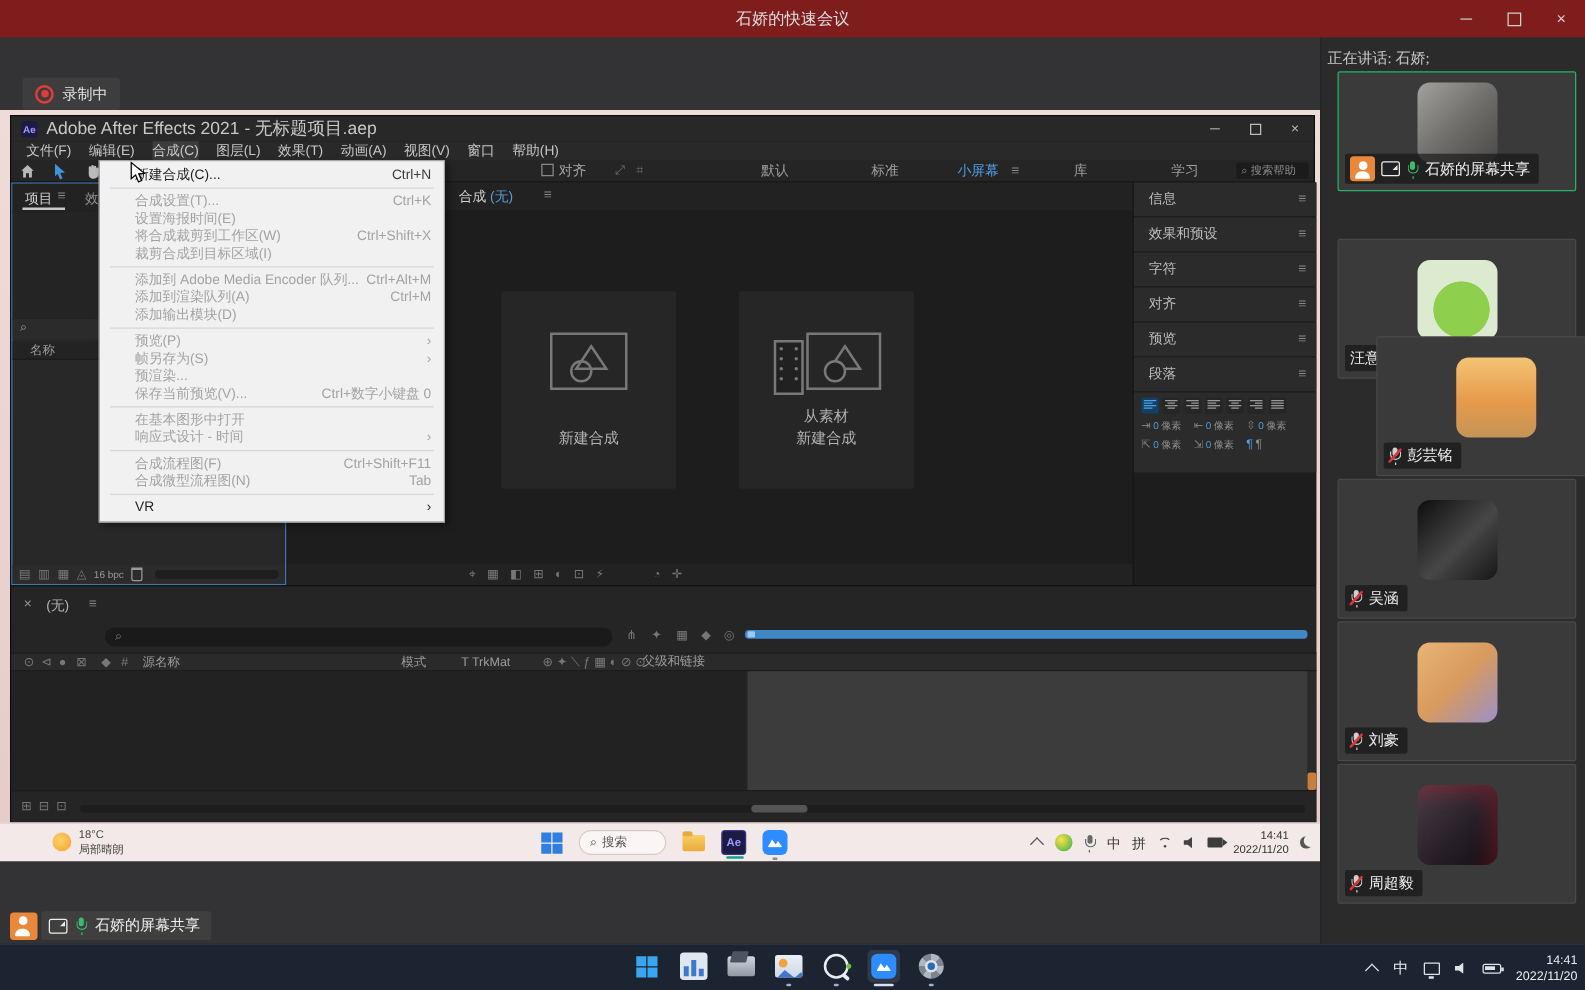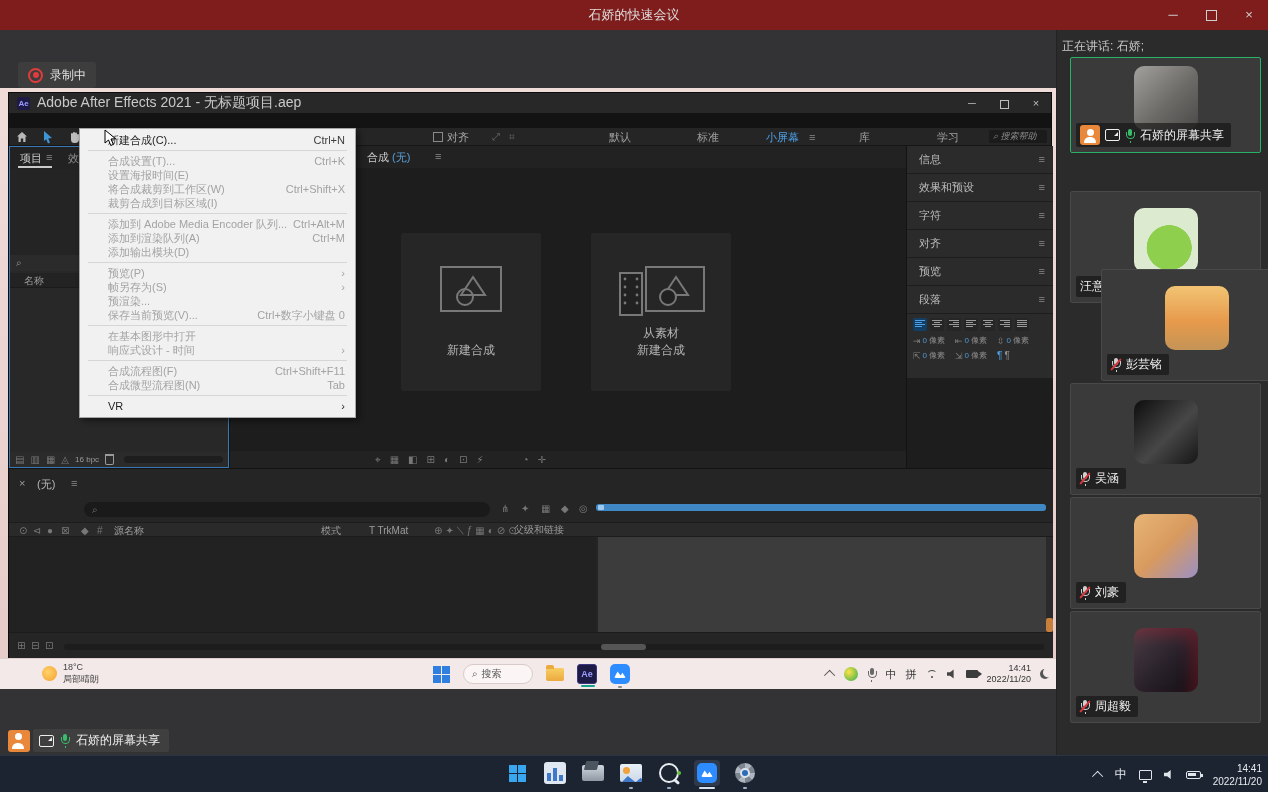--- a/index.html
+++ b/index.html
@@ -6,21 +6,21 @@
   #app{position:relative;width:1268px;height:792px;background:#333336;overflow:hidden;
        font-family:"Liberation Sans","DejaVu Sans",sans-serif;-webkit-font-smoothing:antialiased;}
   
   .titlebar{position:absolute;left:0;top:0;width:1268px;height:30px;background:#7f1d1d;color:#e3e3e3;}
   .t-title{position:absolute;left:0;right:0;top:0;height:30px;line-height:30px;text-align:center;font-size:13px;color:#dedede;}
   .t-ctrls{position:absolute;right:0;top:0;height:30px;display:flex;}
   .tbtn{width:38px;height:30px;line-height:30px;text-align:center;color:#cfcfcf;font-size:13px;cursor:default;}
   .sq{display:inline-block;width:9px;height:9px;border:1px solid #cfcfcf;vertical-align:middle;}
   
   .sidebar{position:absolute;left:1056px;top:30px;width:212px;height:725px;background:#2b2b2b;border-left:1px solid #232323;box-sizing:border-box;}
-  .speaking{position:absolute;left:5px;top:8px;font-size:12px;color:#c9c9c9;white-space:nowrap;}
+  .speaking{position:absolute;left:5px;top:8px;font-size:12px;color:#c9c9c9;white-space:nowrap;font-family:Liberation Serif, serif;}
   .tile{position:absolute;left:13px;width:191px;background:#3a3a3a;border:1px solid #494949;border-radius:2px;box-sizing:border-box;}
   .tile.speaking-t{border:1px solid #27b268;}
   .avatar{position:absolute;left:50%;transform:translateX(-50%);width:64px;height:64px;border-radius:10px;}
   .av0{background:linear-gradient(135deg,#a3a19d,#6d6b68 55%,#4b4947);}
   .av1{background:radial-gradient(circle at 55% 62%,#8fcf4e 0 42%,#dcead0 43%);}
   .av2{background:linear-gradient(180deg,#f2c474,#e79a4b 55%,#c49457);}
   .av3{background:linear-gradient(135deg,#0d0d0d,#474747 55%,#161616);}
   .av4{background:linear-gradient(135deg,#e8b577,#d89a5f 50%,#9b90c4);}
   .av5{background:linear-gradient(135deg,#4a3d46,#251e27 60%,#130e13);box-shadow:inset -8px 8px 14px rgba(190,30,45,.30);}
   .plabel{position:absolute;left:5px;bottom:5px;display:flex;align-items:center;gap:5px;background:rgba(18,18,18,.62);
@@ -55,21 +55,21 @@
   .ae-menubar{position:absolute;left:0;top:20px;width:100%;height:15px;background:#292929;display:flex;align-items:center;
               padding-left:12px;gap:14px;font-size:11px;color:#c6c6c6;box-sizing:border-box;}
   .mbi.open{background:#3c3c3c;}
   .ae-toolbar{position:absolute;left:0;top:35px;width:100%;height:18px;background:#252525;border-bottom:1px solid #161616;box-sizing:border-box;}
   .tool{position:absolute;top:1px;width:22px;height:16px;display:flex;align-items:center;justify-content:center;}
   .wslab{position:absolute;top:0;height:18px;line-height:18px;font-size:11px;color:#9f9f9f;}
   .wslab.active{color:#4da1e8;}
   .chkbox{display:inline-block;width:8px;height:8px;border:1px solid #8a8a8a;vertical-align:-1px;margin-right:4px;}
   .dimico{color:#6e6e6e;font-size:10px;}
   .hsearch{position:absolute;right:4px;top:2px;width:58px;height:13px;background:#1b1b1b;border-radius:2px;color:#8a8a8a;
-           font-size:9px;line-height:13px;padding-left:4px;box-sizing:border-box;white-space:nowrap;overflow:hidden;font-style:italic;}
+           font-size:9px;line-height:13px;padding-left:4px;box-sizing:border-box;white-space:nowrap;overflow:hidden;}
   
   .panels{position:absolute;left:0;top:53px;width:1044px;height:513px;background:#131313;}
   .panel{position:absolute;background:#282828;box-sizing:border-box;}
   .ptabs{position:absolute;left:0;top:0;right:0;height:22px;background:#222;border-bottom:1px solid #191919;
          font-size:11px;color:#cfcfcf;}
   .pmenu{color:#8a8a8a;font-size:11px;}
   #proj{left:0;top:0;width:220px;height:322px;border:1px solid #3a78b5;}
   #comp{left:221px;top:0;width:676px;height:322px;}
   #rcol{left:898px;top:0;width:146px;height:322px;background:#1d1d1d;}
   #tl{left:0;top:323px;width:1044px;height:190px;background:#252525;}
@@ -215,20 +215,31 @@
 
     <div class="ae">
       <div class="ae-tb">
         <span class="ae-logo">Ae</span>
         <span class="ae-title">Adobe After Effects 2021 - 无标题项目.aep</span>
         <span class="ae-ctrl" style="right:64px;">─</span>
         <span class="ae-ctrl" style="right:32px;"><i class="sq" style="width:7px;height:7px;border-color:#bdbdbd;"></i></span>
         <span class="ae-ctrl" style="right:0;">×</span>
       </div>
 
+      <div class="ae-menubar">
+          <span class="mbi">文件(F)</span>
+          <span class="mbi">编辑(E)</span>
+          <span class="mbi open">合成(C)</span>
+          <span class="mbi">图层(L)</span>
+          <span class="mbi">效果(T)</span>
+          <span class="mbi">动画(A)</span>
+          <span class="mbi">视图(V)</span>
+          <span class="mbi">窗口</span>
+          <span class="mbi">帮助(H)</span>
+        </div>
 
       <div class="ae-toolbar">
         <span class="tool" style="left:2px;">
           <svg width="12" height="12" viewBox="0 0 12 12">
               <path d="M6 1 L11 5.5 H9.5 V11 H7.2 V7.5 H4.8 V11 H2.5 V5.5 H1 Z" fill="#b8b8b8"></path>
             </svg>
         </span>
         <span class="tool" style="left:28px;">
           <svg width="12" height="14" viewBox="0 0 12 14">
               <path d="M2 1 L10 8 L6.2 8.4 L8 12.6 L6 13.5 L4.2 9.2 L2 11 Z" fill="#3f94d6"></path>

